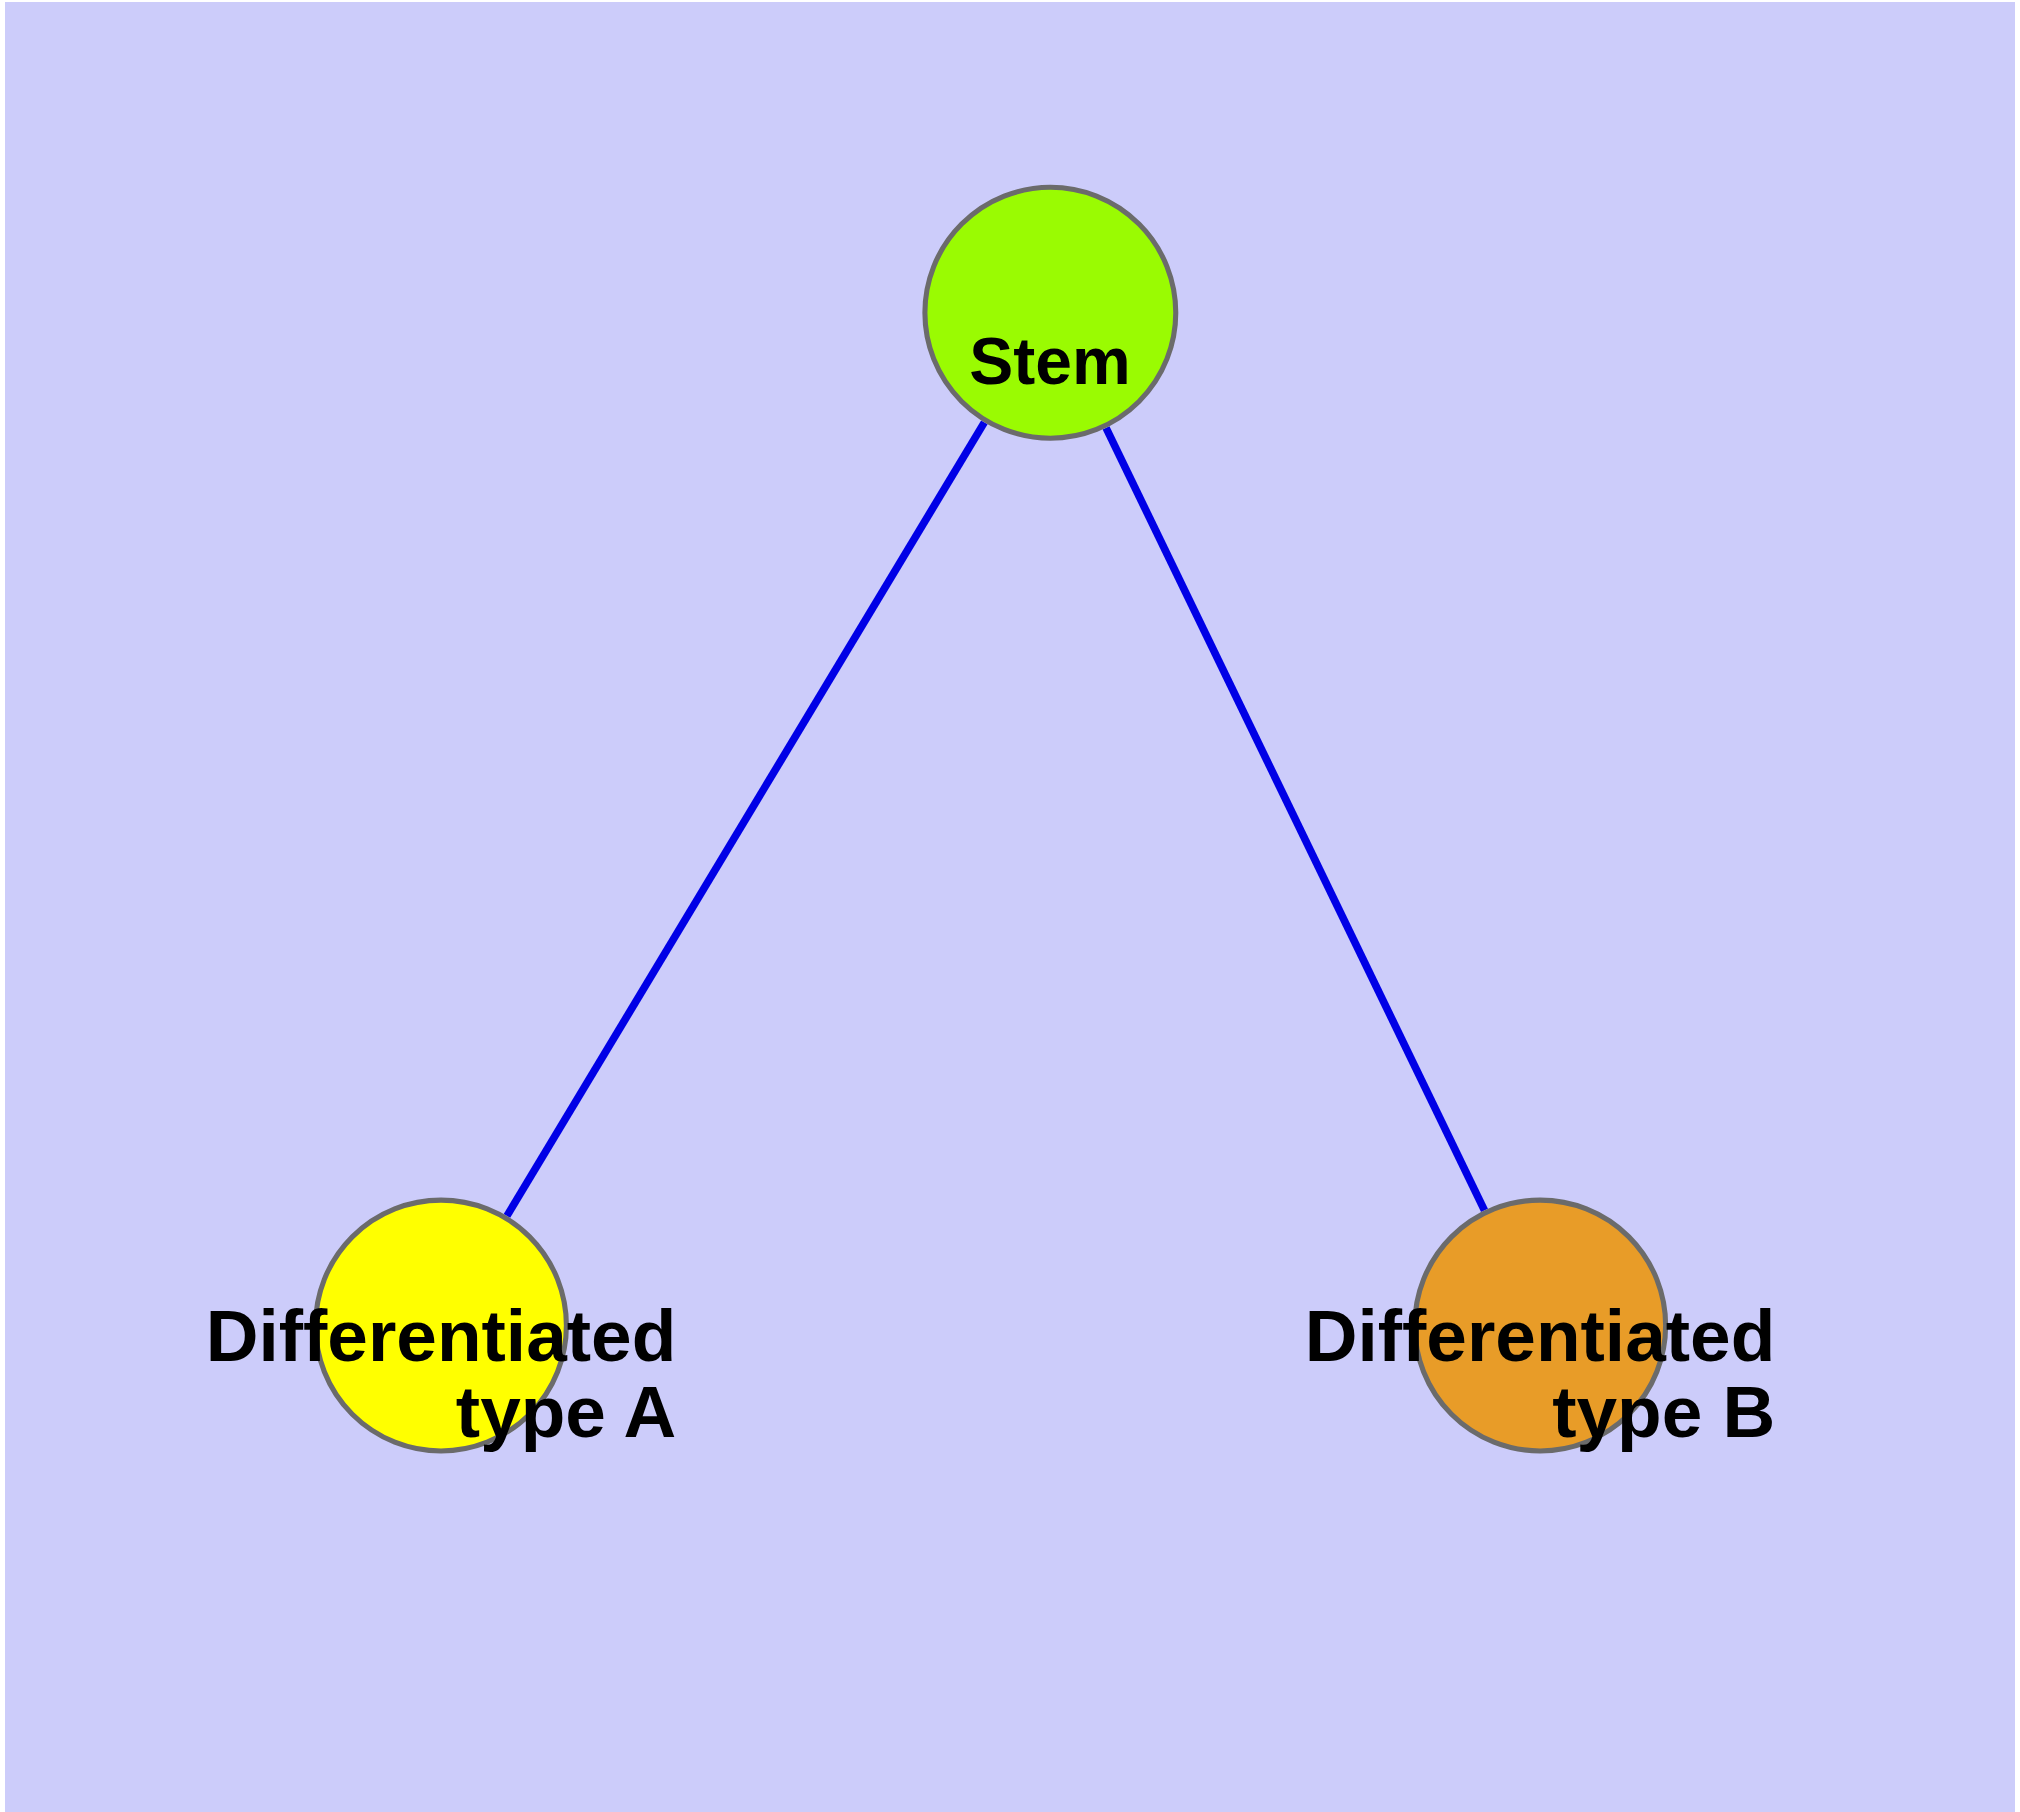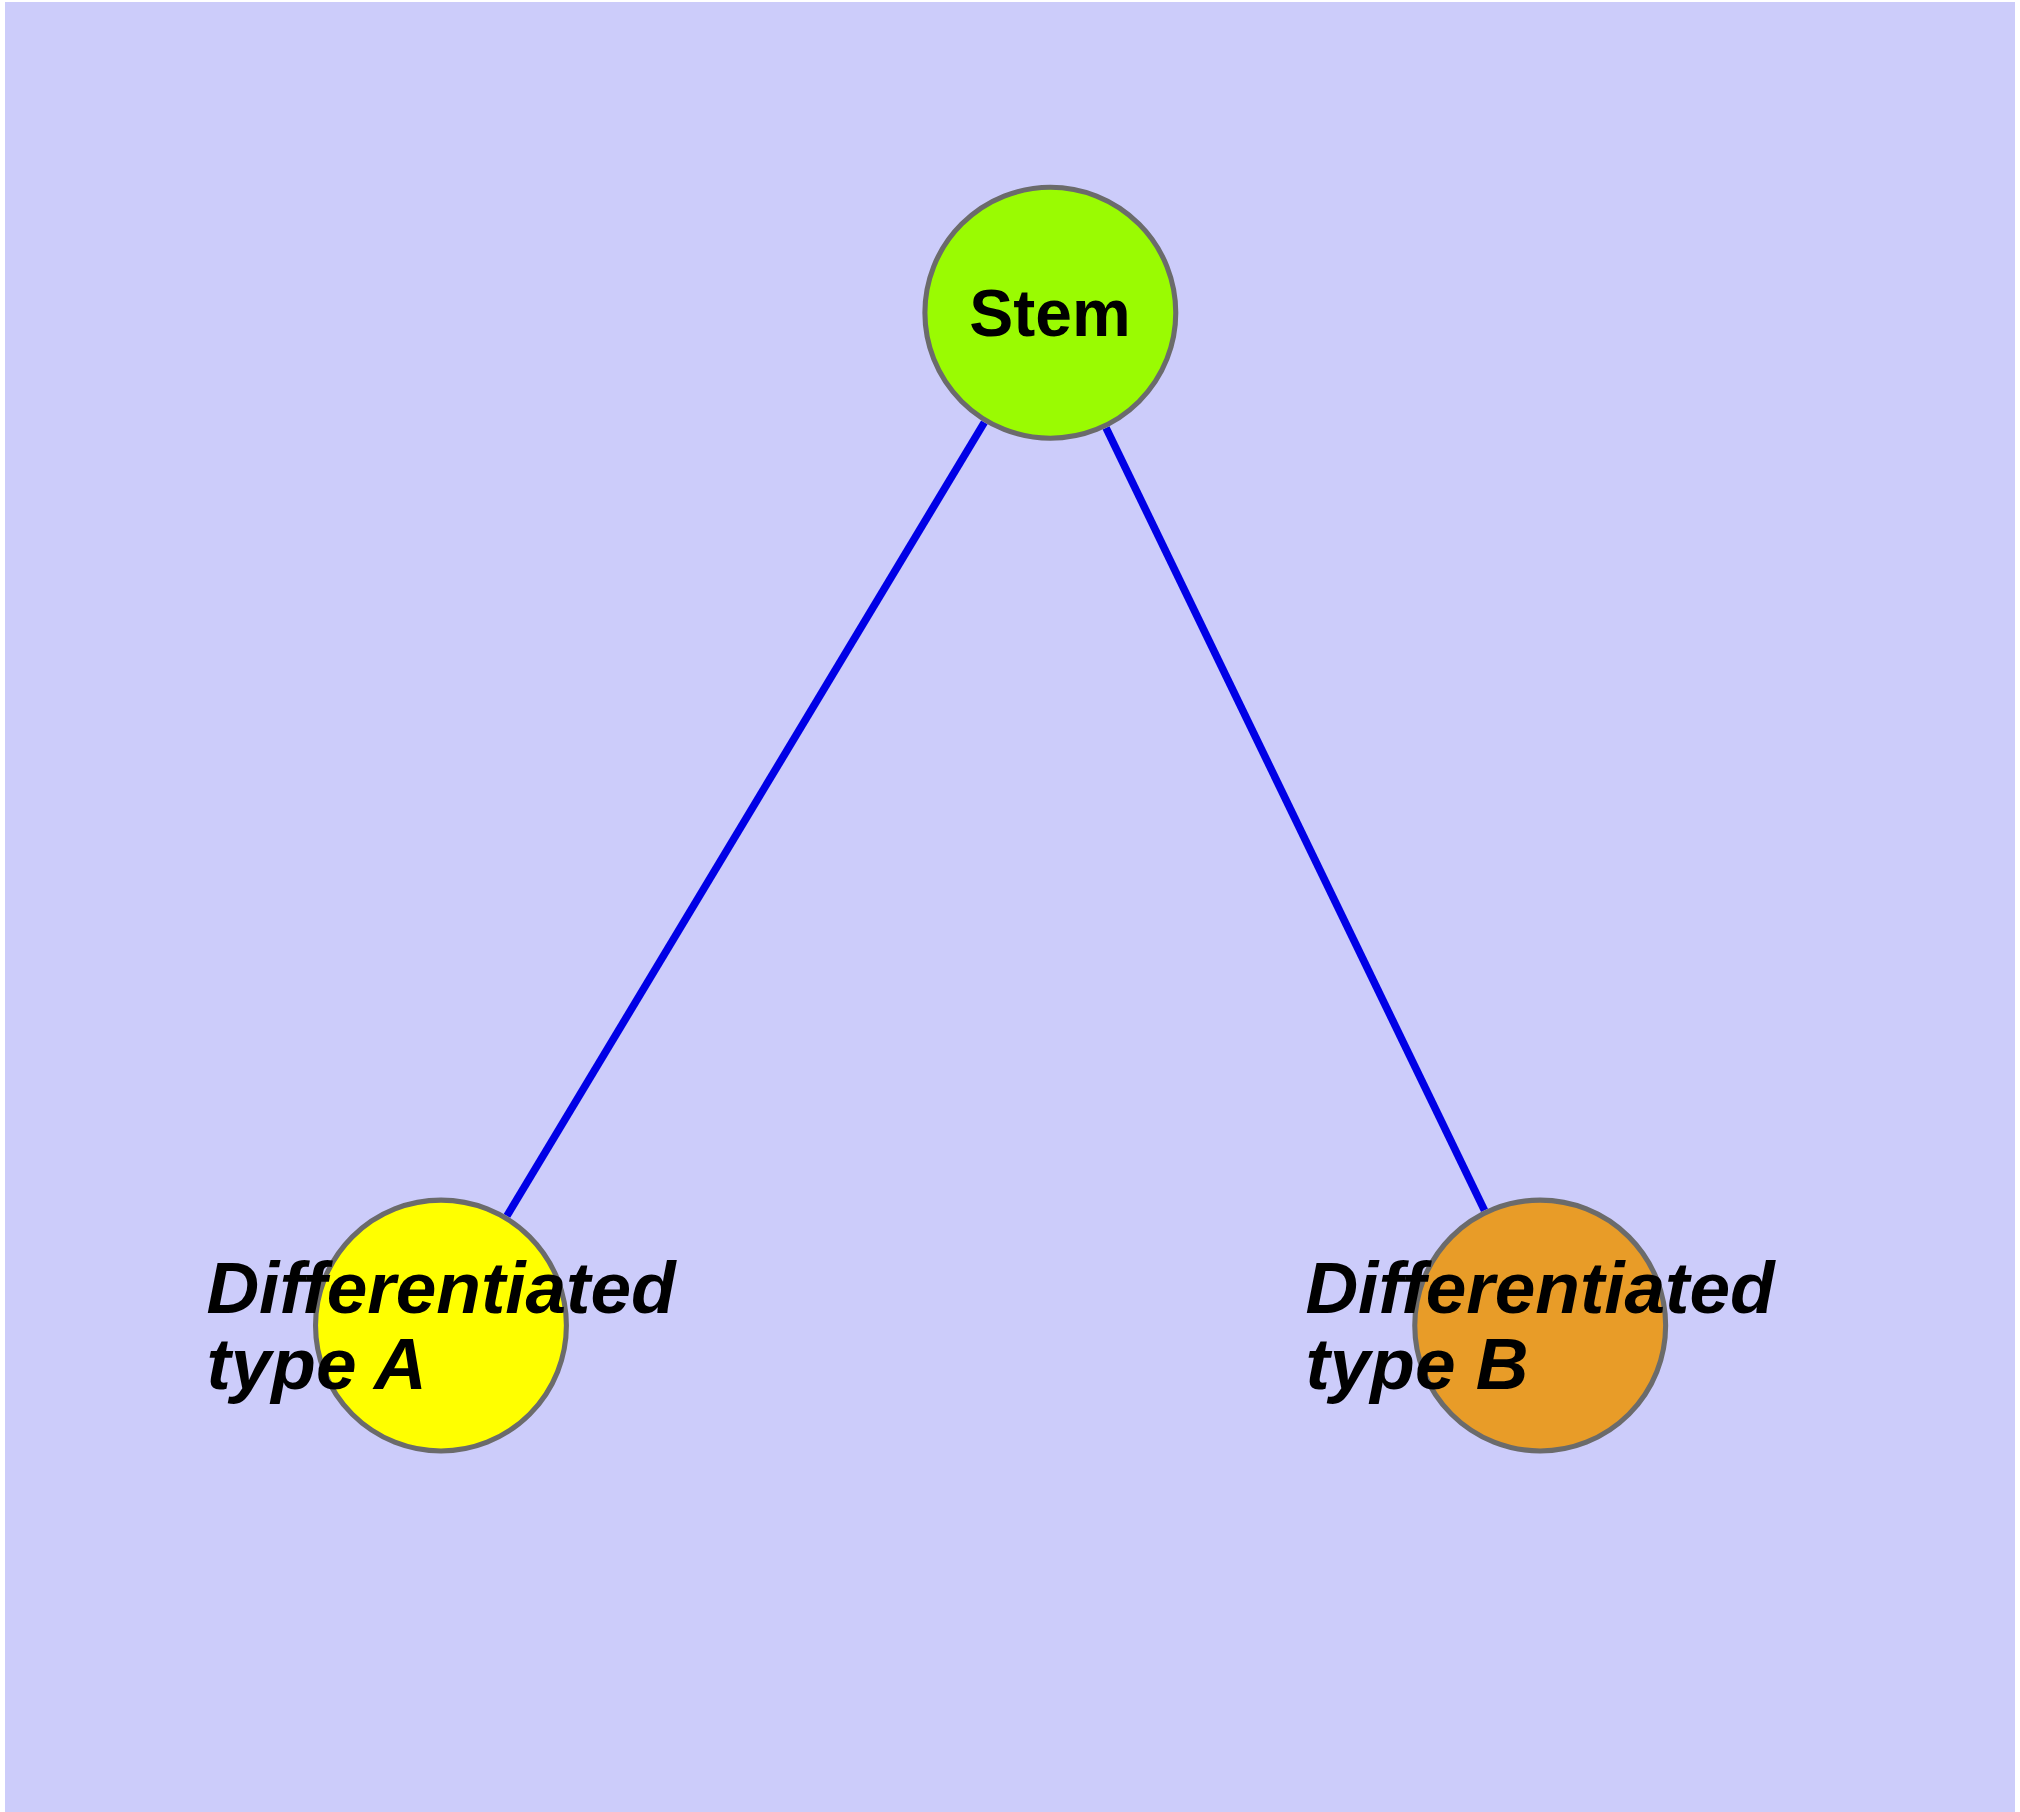--- a/index.html
+++ b/index.html
@@ -26,35 +26,35 @@
   }
   #graph-svg {
     position: absolute;
     left: 0;
     top: 0;
     width: 2021px;
     height: 1812px;
   }
   .node-label {
     position: absolute;
-    text-align: left;
+    text-align: right;
     color: #000000;
     font-family: "Liberation Sans", sans-serif;
     font-weight: bold;
     line-height: 1.04;
     white-space: pre;
     pointer-events: none;
     transform: translate(-50%, -50%);
+    margin-top: 48px;
   }
   .node-label.root {
     font-size: 66px;
   }
   .node-label.leaf {
     font-size: 73px;
-    font-style: italic;
   }
 </style>
 </head>
 <body>
 
 <div id="canvas">
   <div id="plot-area"></div>
 
   <svg id="graph-svg" viewBox="0 0 2384 2138">
     <g id="edge-layer">

